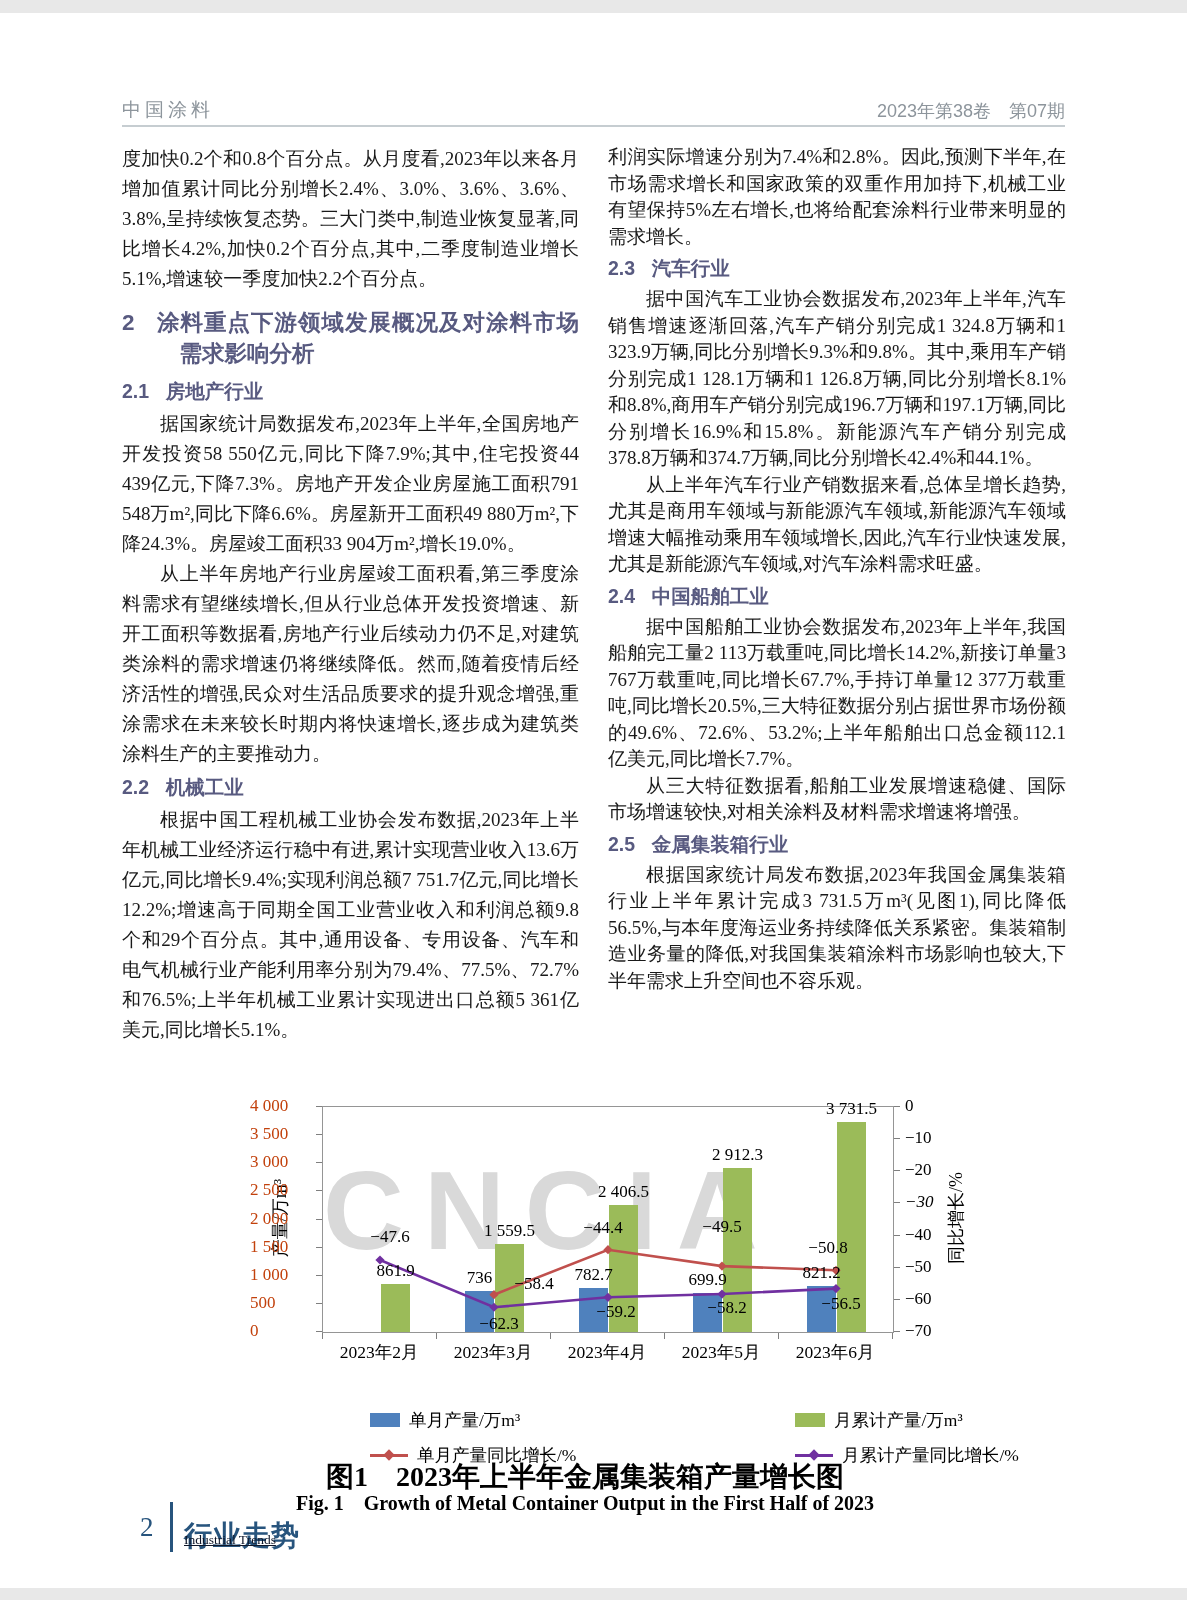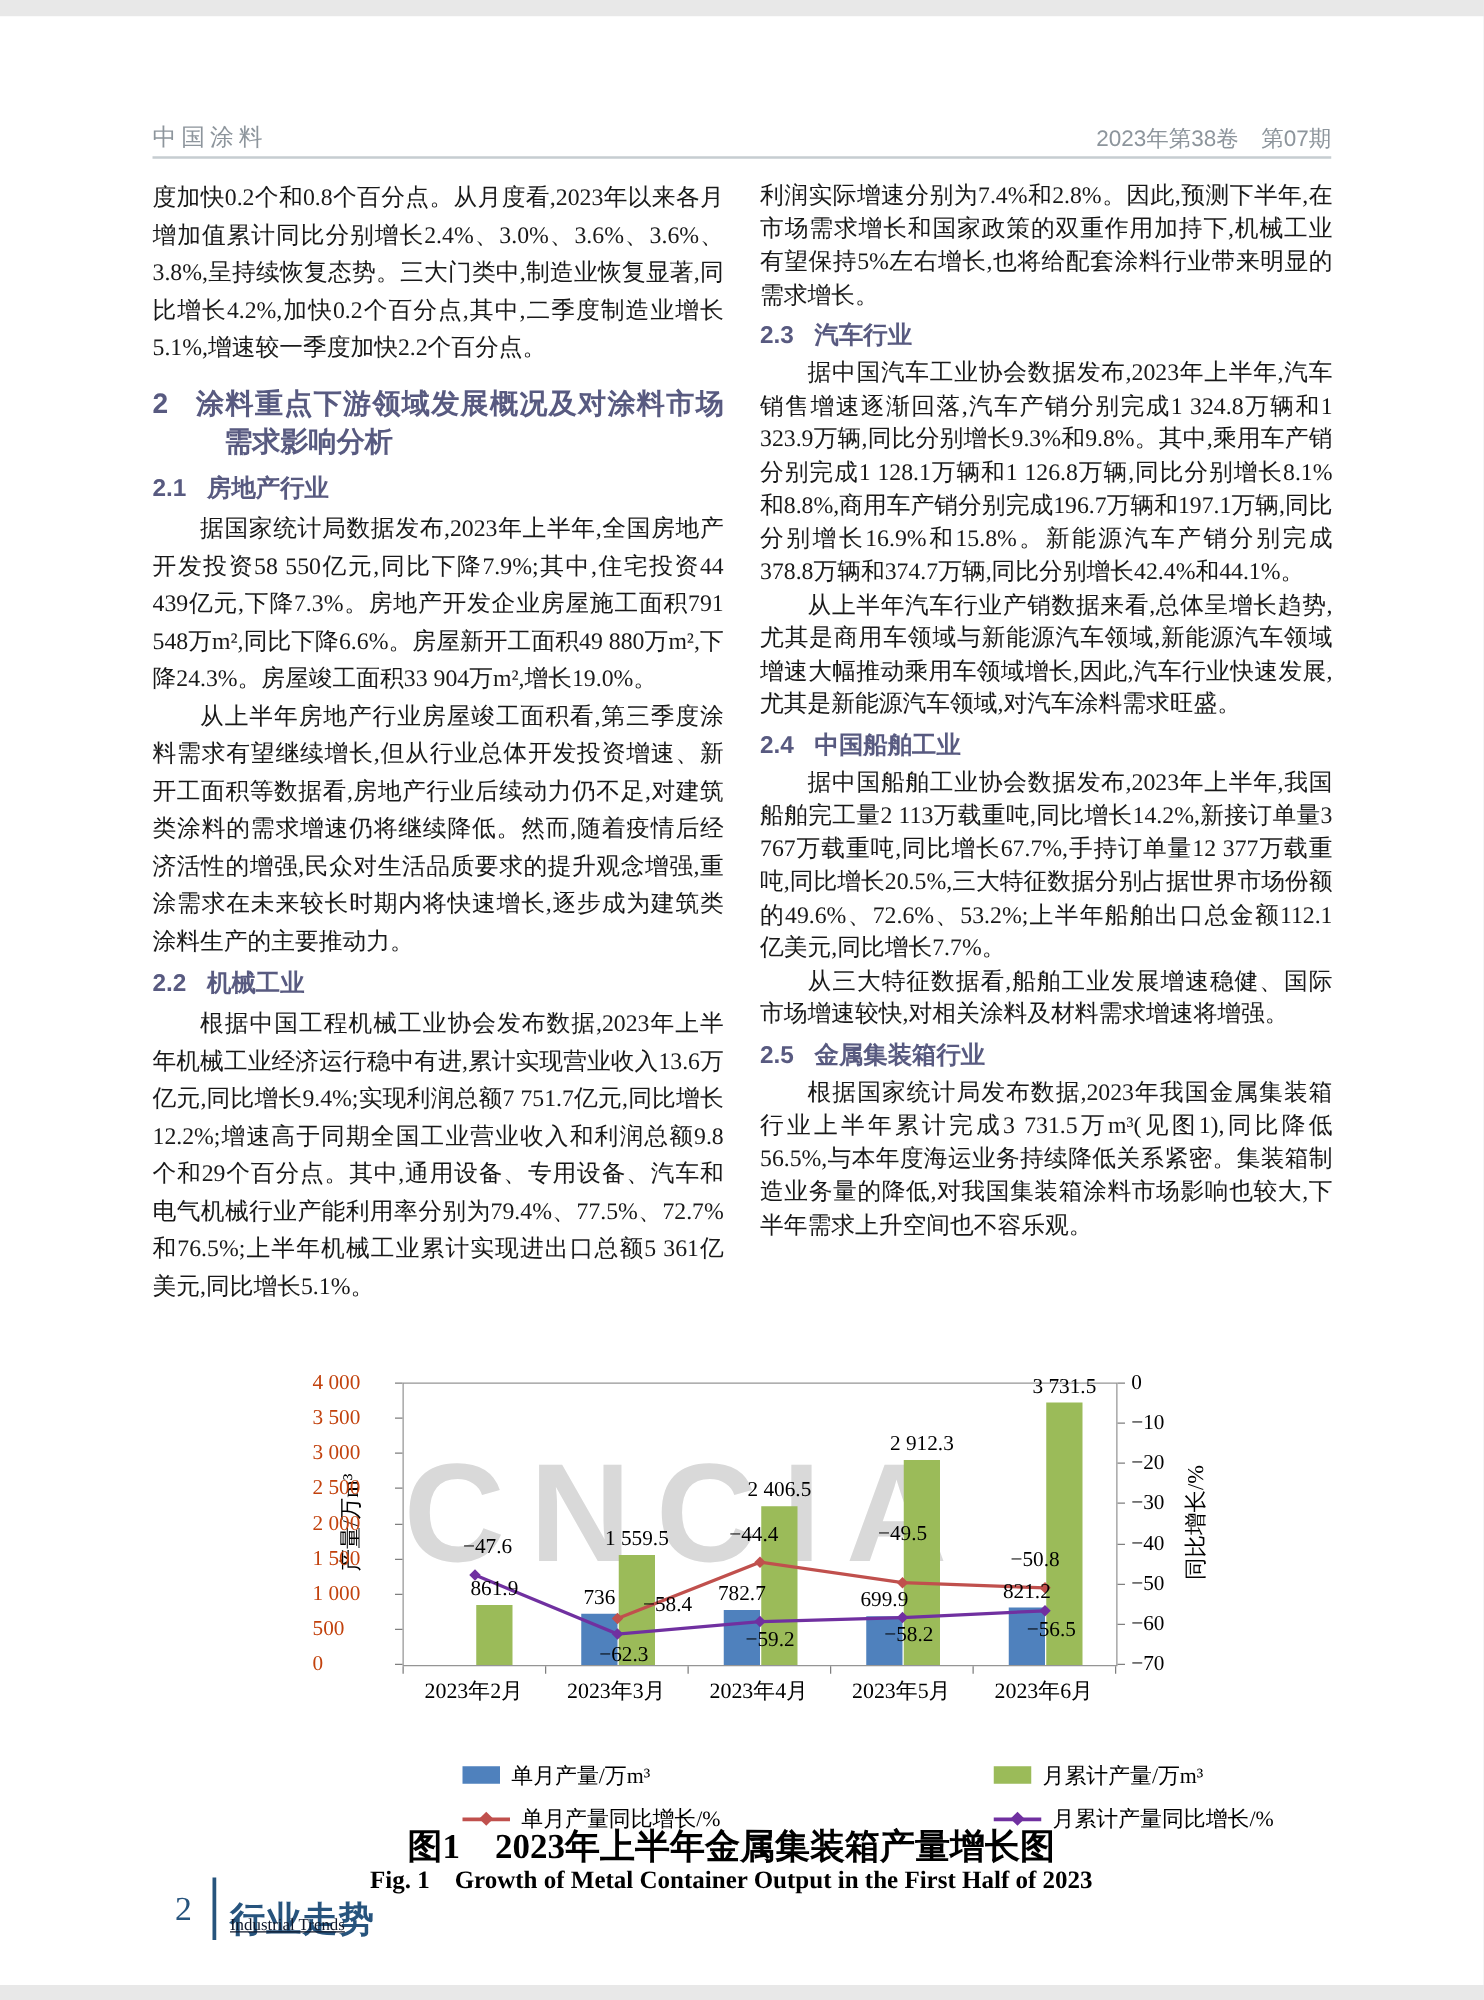--- a/index.html
+++ b/index.html
@@ -150,21 +150,21 @@
       <div class="tickl" style="left: 0px; top: 194.875px; width: 61px;">500</div>
       <div class="tm" style="left: 66px; top: 204.875px; width: 6px; height: 1px;"></div>
       <div class="tickl" style="left: 0px; top: 223px; width: 61px;">0</div>
       <div class="tm" style="left: 66px; top: 233px; width: 6px; height: 1px;"></div>
       <div class="tickr" style="left: 655px; top: -2px; width: 70px;">0</div>
       <div class="tm" style="left: 644px; top: 8px; width: 6px; height: 1px;"></div>
       <div class="tickr" style="left: 655px; top: 30.1429px; width: 70px;">−10</div>
       <div class="tm" style="left: 644px; top: 40.1429px; width: 6px; height: 1px;"></div>
       <div class="tickr" style="left: 655px; top: 62.2857px; width: 70px;">−20</div>
       <div class="tm" style="left: 644px; top: 72.2857px; width: 6px; height: 1px;"></div>
-      <div class="tickr" style="left: 655px; top: 94.4286px; width: 70px;">−30</div>
+      <div class="tickr" style="left: 655px; top: 94.4286px; width: 70px; font-style: italic;">−30</div>
       <div class="tm" style="left: 644px; top: 104.429px; width: 6px; height: 1px;"></div>
       <div class="tickr" style="left: 655px; top: 126.571px; width: 70px;">−40</div>
       <div class="tm" style="left: 644px; top: 136.571px; width: 6px; height: 1px;"></div>
       <div class="tickr" style="left: 655px; top: 158.714px; width: 70px;">−50</div>
       <div class="tm" style="left: 644px; top: 168.714px; width: 6px; height: 1px;"></div>
       <div class="tickr" style="left: 655px; top: 190.857px; width: 70px;">−60</div>
       <div class="tm" style="left: 644px; top: 200.857px; width: 6px; height: 1px;"></div>
       <div class="tickr" style="left: 655px; top: 223px; width: 70px;">−70</div>
       <div class="tm" style="left: 644px; top: 233px; width: 6px; height: 1px;"></div>
       <div class="tm" style="left: 72px; top: 235px; width: 1px; height: 6px;"></div>

